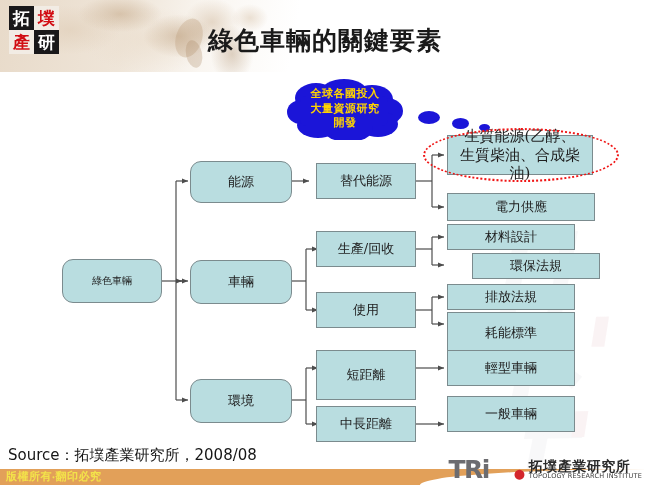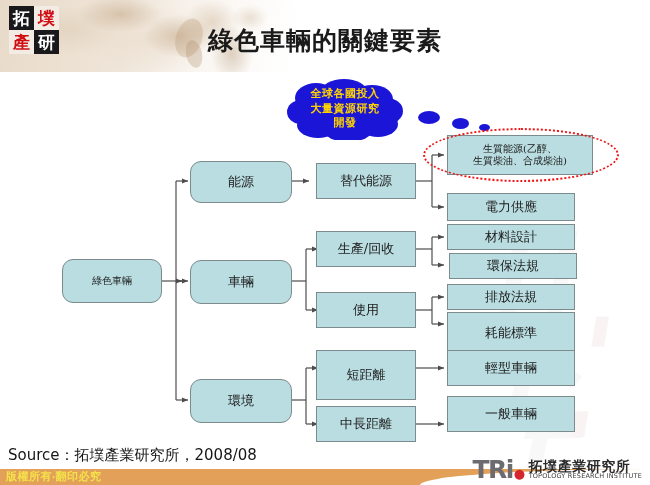--- a/index.html
+++ b/index.html
@@ -87,21 +87,21 @@
     font-family:"DejaVu Serif","Liberation Serif",serif;
     color:#202020;
     line-height:1.25;
     z-index:3;
   }
   .node.round{border-radius:11px;}
   .node.lvl1{font-size:10px;}
   .node.lvl2{font-size:13px;}
   .node.lvl3{font-size:13px;}
   .node.lvl4{font-size:13px;}
-  .node.biofuel{font-size:10px;padding:2px 4px;}
+  .node.biofuel{font-size:15px;padding:2px 4px;}
 
   
   .cloud{position:absolute;z-index:4;}
   .cloud-text{
     position:absolute;left:0;top:0;width:100%;height:100%;
     display:flex;flex-direction:column;align-items:center;justify-content:center;
     font-family:"DejaVu Serif","Liberation Serif",serif;
     font-size:11px;font-weight:700;color:#ffd400;
     line-height:1.35;letter-spacing:.5px;
     text-align:left;pointer-events:none;
@@ -144,21 +144,21 @@
   }
   .tri-logo{
     position:absolute;right:8px;bottom:3px;
     display:flex;align-items:center;gap:5px;
     z-index:7;
   }
   .tri-mark{
     font-family:"DejaVu Sans","Liberation Sans",sans-serif;
     font-size:25px;font-weight:700;color:#6c6c70;
     letter-spacing:-1.5px;line-height:1;
-    display:flex;align-items:baseline;
+    display:flex;align-items:baseline;gap:24px;
   }
   .tri-dot{color:#d4262c;font-size:13px;margin-left:1px;}
   .tri-words{display:flex;flex-direction:column;line-height:1.05;}
   .tri-cn{font-family:"DejaVu Serif","Liberation Serif",serif;
     font-size:14px;font-weight:700;color:#2b2b2b;letter-spacing:.5px;}
   .tri-en{font-family:"DejaVu Sans","Liberation Sans",sans-serif;
     font-size:6.5px;color:#3a3a3a;letter-spacing:.2px;}
 </style>
 </head>
 <body>
@@ -269,27 +269,27 @@
     <span>短距離</span>
   </div>
   <div class="node lvl3" style="left:316px;top:406px;width:100px;height:36px;">
     <span>中長距離</span>
   </div>
 
   <div class="node lvl4 biofuel" style="left:447px;top:135px;width:146px;height:40px;flex-direction:column;">
     <span>生質能源(乙醇、</span>
     <span>生質柴油、合成柴油)</span>
   </div>
-  <div class="node lvl4" style="left:447px;top:193px;width:128px;height:28px;">
+  <div class="node lvl4" style="left:447px;top:193px;width:148px;height:28px;">
     <span>電力供應</span>
   </div>
   <div class="node lvl4" style="left:447px;top:224px;width:128px;height:26px;">
     <span>材料設計</span>
   </div>
-  <div class="node lvl4" style="left:449px;top:253px;width:128px;height:26px;">
+  <div class="node lvl4" style="left:472px;top:253px;width:128px;height:26px;">
     <span>環保法規</span>
   </div>
   <div class="node lvl4" style="left:447px;top:284px;width:128px;height:26px;">
     <span>排放法規</span>
   </div>
   <div class="node lvl4" style="left:447px;top:312px;width:128px;height:42px;align-items:center;">
     <span>耗能標準</span>
   </div>
   <div class="node lvl4" style="left:447px;top:350px;width:128px;height:36px;">
     <span>輕型車輛</span>

